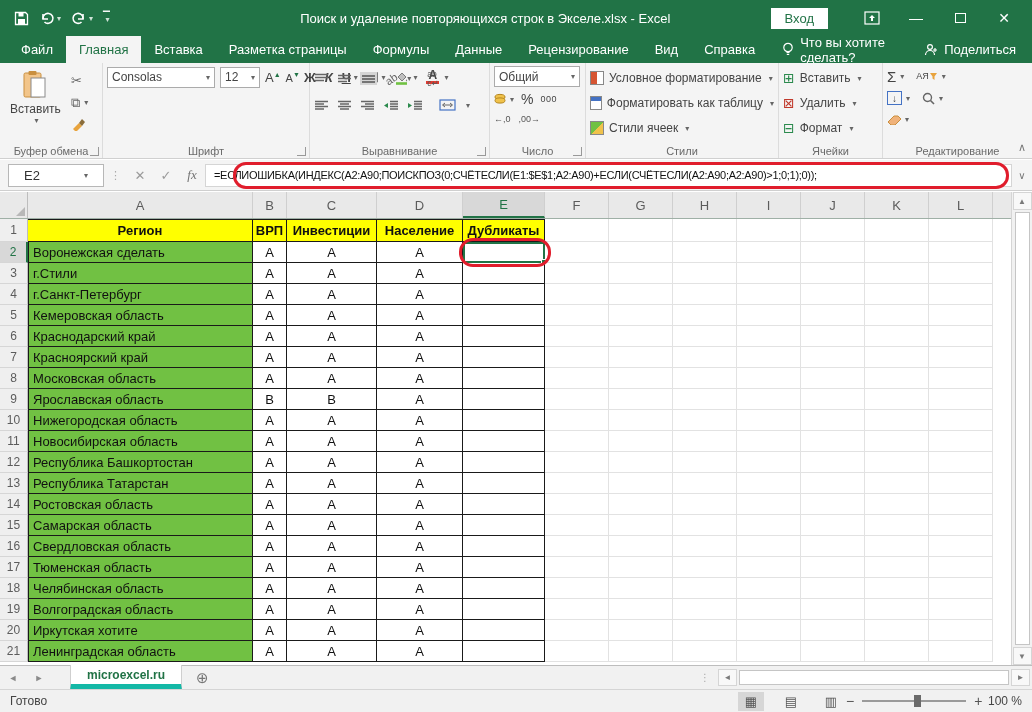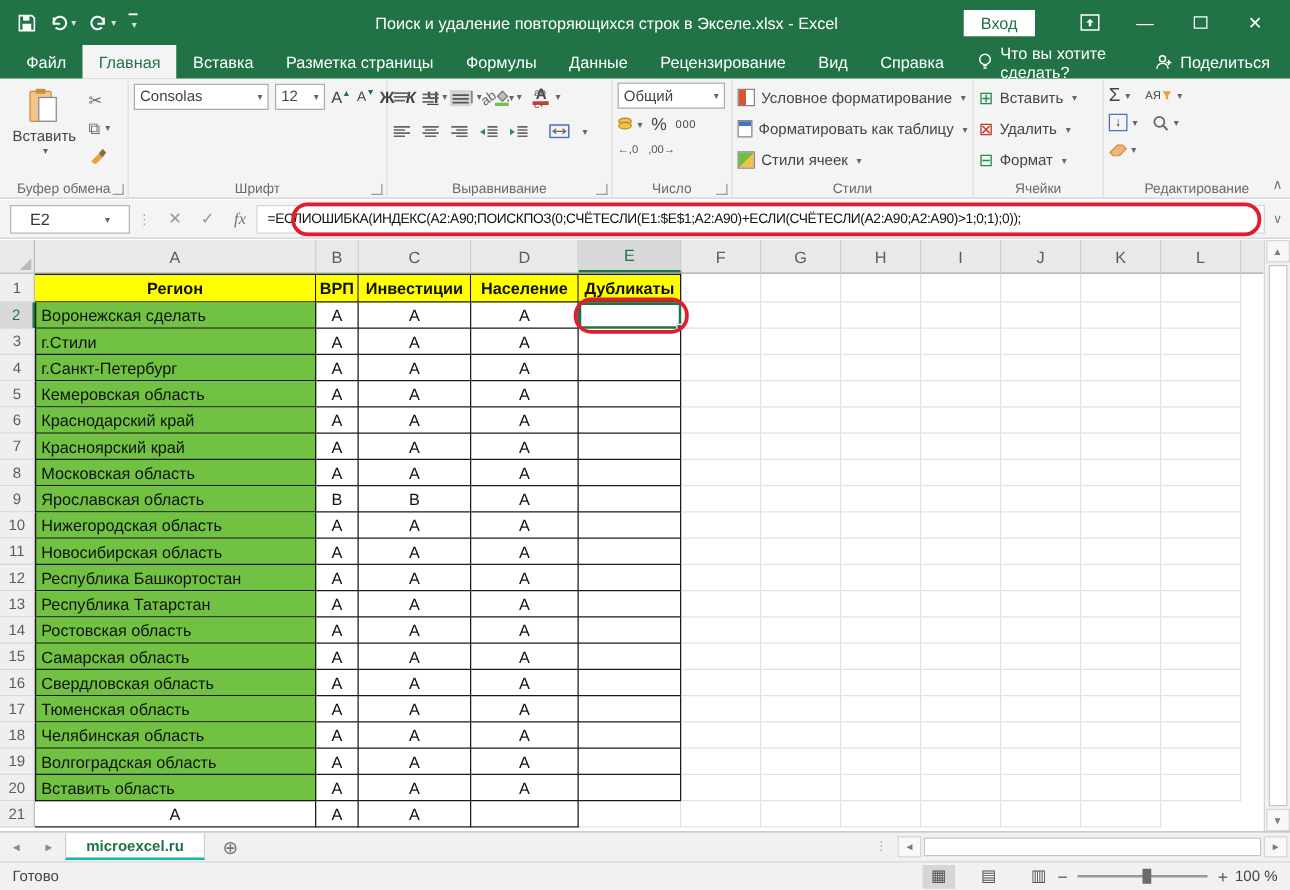--- a/index.html
+++ b/index.html
@@ -66,21 +66,21 @@
 .selcell{position:relative;border:2px solid #217346 !important;border-right:2px solid #217346 !important}
 .fillhandle{position:absolute;right:-3px;bottom:-3px;width:5px;height:5px;background:#217346;border:1px solid #fff}
 .oval-cell{position:absolute;left:459px;top:-4px;width:92px;height:29px;border:3px solid #e01d2c;border-radius:14px;pointer-events:none;z-index:5}
 
 .vscroll{position:absolute;top:192px;right:0;width:21px;height:473px;background:#f1f1f1;border-left:1px solid #d5d5d5;display:flex;flex-direction:column;align-items:center}
 .sbtn{width:19px;height:18px;display:flex;align-items:center;justify-content:center;background:#f8f8f8;border:1px solid #d5d5d5;color:#7a7a7a;font-size:8px;cursor:pointer}
 .vthumb{width:15px;flex:1;margin:2px 0;background:#fff;border:1px solid #c5c5c5;cursor:grab}
 
 .sheetbar{position:absolute;left:0;right:0;bottom:23px;height:24px;background:#f1f1f1;border-top:1px solid #bdbdbd;display:flex;align-items:center;font-size:12px}
 .navarr{color:#8a8a8a;font-size:9px;width:26px;text-align:center;cursor:pointer}
-.sheettab{background:#fff;color:#217346;font-weight:bold;border-bottom:2px solid #14b8a6;border-left:1px solid #cfcfcf;border-right:1px solid #cfcfcf;padding:3px 16px 2px;cursor:pointer}
+.sheettab{background:#fff;color:#217346;font-weight:bold;border-bottom:6px solid #14b8a6;border-left:1px solid #cfcfcf;border-right:1px solid #cfcfcf;padding:3px 16px 2px;margin-left:18px;cursor:pointer}
 .addsheet{color:#777;font-size:15px;margin-left:14px;cursor:pointer}
 .hscroll{margin-left:auto;display:flex;align-items:center;gap:2px;margin-right:2px}
 .hthumb{width:270px;height:15px;background:#fff;border:1px solid #c5c5c5;cursor:grab}
 .hsbtn{width:19px;height:17px;display:flex;align-items:center;justify-content:center;background:#f8f8f8;border:1px solid #d5d5d5;color:#7a7a7a;font-size:8px;cursor:pointer}
 
 .statusbar{position:absolute;left:0;right:0;bottom:0;height:23px;background:#f1f1f1;border-top:1px solid #d5d5d5;display:flex;align-items:center;font-size:12px;color:#444}
 .status-left{padding-left:10px}
 .views{position:absolute;left:738px;display:flex;gap:14px;align-items:center}
 .vbtn{width:26px;height:19px;display:flex;align-items:center;justify-content:center;font-size:13px;color:#555;cursor:pointer}
 .vbtn.sel{background:#d6d6d6}
@@ -718,35 +718,36 @@
         <div class="cell empty"></div>
         <div class="cell empty"></div>
         <div class="cell empty"></div>
         <div class="cell empty"></div>
         <div class="cell empty"></div>
         <div class="cell empty"></div>
         <div class="cell empty"></div>
       </div>
       <div class="grow drow">
         <div class="rowhdr">20</div>
-        <div class="cell region">Вставить область</div>
+        <div class="cell region">Иркутская хотите</div>
         <div class="cell val">А</div>
         <div class="cell val">А</div>
         <div class="cell val">А</div>
         <div class="cell val"></div>
         <div class="cell empty"></div>
         <div class="cell empty"></div>
         <div class="cell empty"></div>
         <div class="cell empty"></div>
         <div class="cell empty"></div>
         <div class="cell empty"></div>
         <div class="cell empty"></div>
       </div>
       <div class="grow drow">
         <div class="rowhdr">21</div>
+        <div class="cell region">Ленинградская область</div>
         <div class="cell val">А</div>
         <div class="cell val">А</div>
         <div class="cell val">А</div>
         <div class="cell val"></div>
         <div class="cell empty"></div>
         <div class="cell empty"></div>
         <div class="cell empty"></div>
         <div class="cell empty"></div>
         <div class="cell empty"></div>
         <div class="cell empty"></div>

